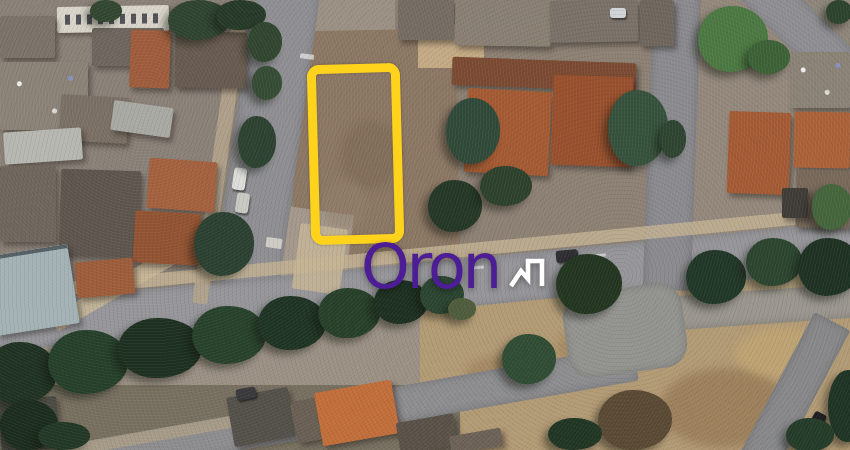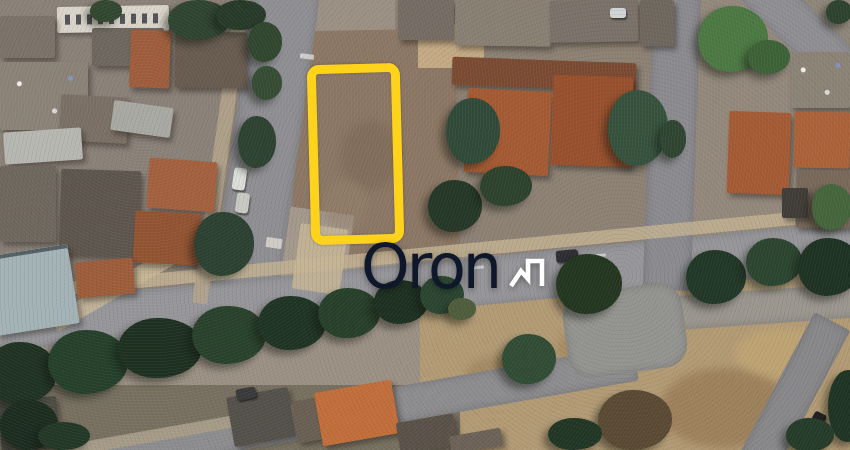--- a/index.html
+++ b/index.html
@@ -37,21 +37,21 @@
         box-shadow:inset 0 4px 0 rgba(20,30,35,.55), 3px 4px 5px rgba(30,25,20,.4);}
   .patches{border-radius:50%;filter:blur(4px);}
   .cars{border-radius:3px;box-shadow:1px 2px 2px rgba(0,0,0,.5);
         background-image:linear-gradient(rgba(255,255,255,.35),transparent);}
   .trees{border-radius:48% 52% 55% 45%/52% 48% 50% 50%;
          box-shadow:-5px 5px 7px rgba(15,20,12,.45);filter:blur(.4px);
          background-image:radial-gradient(circle at 35% 30%, rgba(125,165,95,.35), rgba(0,0,0,.28) 72%);}
   #lot{position:absolute;box-sizing:border-box;
        box-shadow:0 0 3px rgba(0,0,0,.3), inset 0 0 3px rgba(0,0,0,.2);}
   #watermark{position:absolute;left:361px;top:236px;display:flex;align-items:flex-start;
-       color:#0f172a;font:400 62px/1 "DejaVu Sans",sans-serif;letter-spacing:-3px;
+       color:#4c1d95;font:400 62px/1 "DejaVu Sans",sans-serif;letter-spacing:-3px;
        text-shadow:0 2px 6px rgba(0,0,0,.38);}
   #watermark svg{margin:19px 0 0 9px;filter:drop-shadow(0 2px 3px rgba(0,0,0,.38));}
 </style>
 </head>
 <body>
 
 <div id="map">
   <div id="scene">
       <div class="it grounds" style="left: 0px; top: 0px; width: 305px; height: 300px; background: rgb(139, 129, 119);"></div>
       <div class="it grounds" style="left: 395px; top: 0px; width: 285px; height: 255px; background: rgb(142, 129, 115);"></div>

